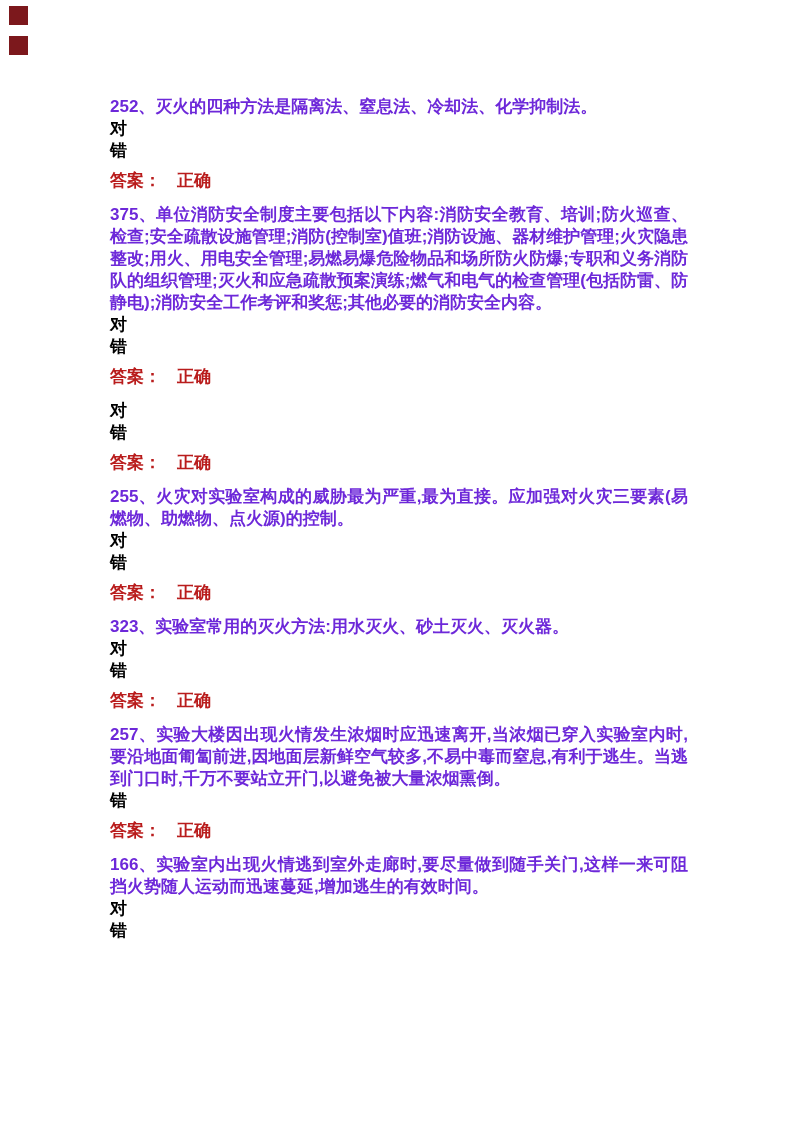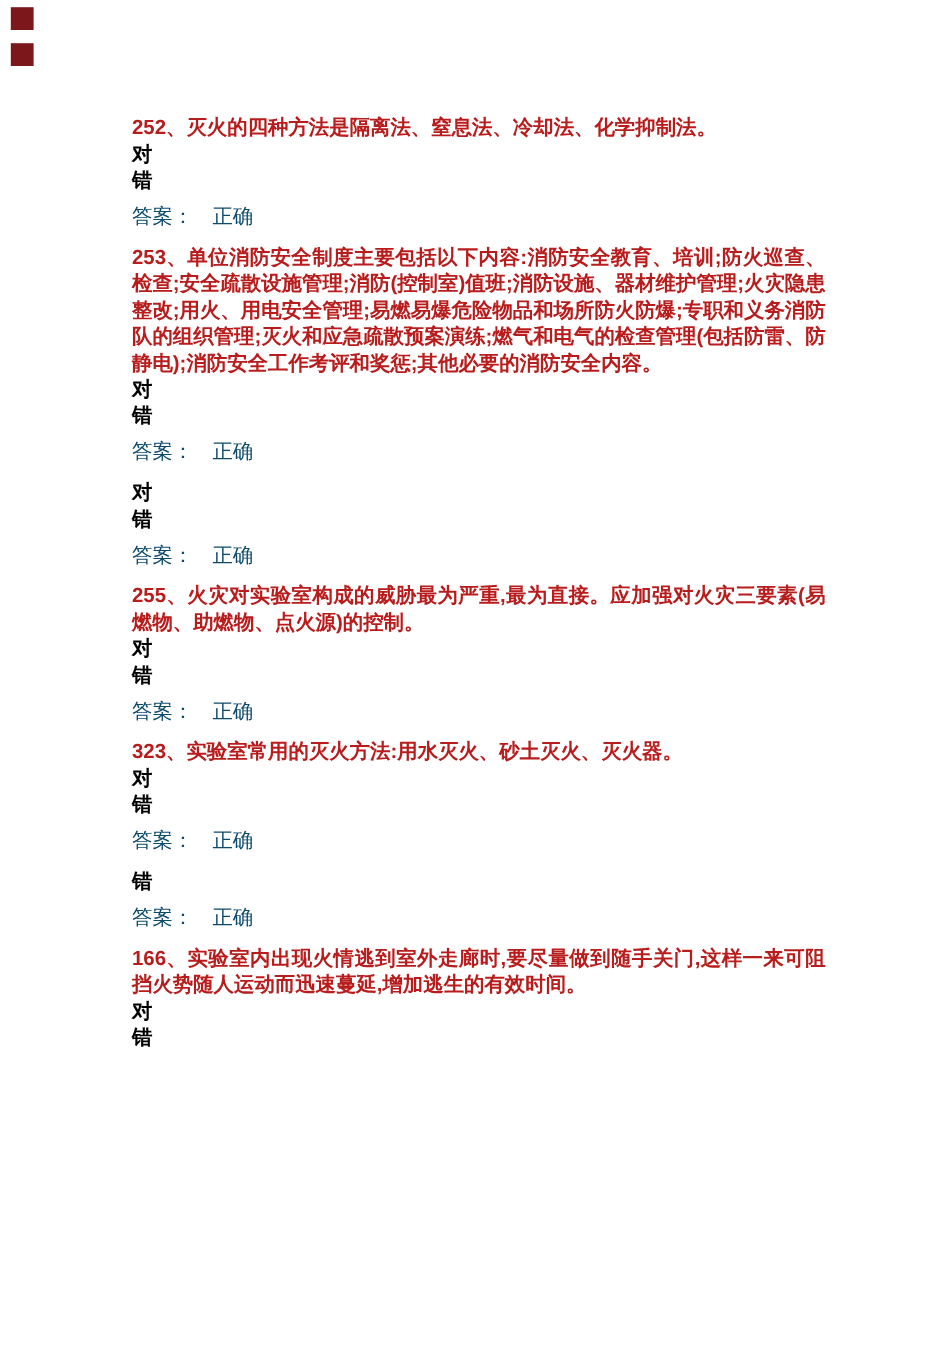--- a/index.html
+++ b/index.html
@@ -29,38 +29,38 @@
     padding: 96px 105px 0 110px; 
   }
   .qtext {
     margin: 0;
     font-family: "Liberation Sans", "DejaVu Sans", sans-serif;
     font-weight: bold;
     font-size: 17px;
     line-height: 22px;
     text-align: justify;
     text-justify: inter-ideograph;
-    color: #b91c1c;
+    color: #6d28d9;
   }
   .opt {
     margin: 0;
     font-family: "Liberation Sans", "DejaVu Sans", sans-serif;
     font-weight: bold;
     font-size: 17px;
     line-height: 22px;
     color: #000000;
     cursor: pointer;
   }
   .ans {
     margin: 8px 0 12px 0;
     font-family: "Liberation Serif", "DejaVu Serif", serif;
-    font-weight: normal;
+    font-weight: bold;
     font-size: 17px;
     line-height: 22px;
-    color: #0c4a6e;
+    color: #b91c1c;
   }
   .ans-value {
     margin-left: 16px;
   }
 </style>
 </head>
 <body>
 
 <div class="placeholder-square first" style="background: rgb(124, 24, 28);"></div>
 <div class="placeholder-square second" style="background: rgb(124, 24, 28);"></div>
@@ -68,21 +68,21 @@
 <div class="content">
 
   <section class="q">
     <p class="qtext">252、灭火的四种方法是隔离法、窒息法、冷却法、化学抑制法。</p>
     <p class="opt">对</p>
     <p class="opt">错</p>
     <p class="ans"><span class="ans-label">答案：</span><span class="ans-value">正确</span></p>
   </section>
 
   <section class="q">
-    <p class="qtext">253、单位消防安全制度主要包括以下内容:消防安全教育、培训;防火巡查、检查;安全疏散设施管理;消防(控制室)值班;消防设施、器材维护管理;火灾隐患整改;用火、用电安全管理;易燃易爆危险物品和场所防火防爆;专职和义务消防队的组织管理;灭火和应急疏散预案演练;燃气和电气的检查管理(包括防雷、防静电);消防安全工作考评和奖惩;其他必要的消防安全内容。</p>
+    <p class="qtext">375、单位消防安全制度主要包括以下内容:消防安全教育、培训;防火巡查、检查;安全疏散设施管理;消防(控制室)值班;消防设施、器材维护管理;火灾隐患整改;用火、用电安全管理;易燃易爆危险物品和场所防火防爆;专职和义务消防队的组织管理;灭火和应急疏散预案演练;燃气和电气的检查管理(包括防雷、防静电);消防安全工作考评和奖惩;其他必要的消防安全内容。</p>
     <p class="opt">对</p>
     <p class="opt">错</p>
     <p class="ans"><span class="ans-label">答案：</span><span class="ans-value">正确</span></p>
   </section>
 
   <section class="q">
     <p class="opt">对</p>
     <p class="opt">错</p>
     <p class="ans"><span class="ans-label">答案：</span><span class="ans-value">正确</span></p>
   </section>
@@ -95,20 +95,21 @@
   </section>
 
   <section class="q">
     <p class="qtext">323、实验室常用的灭火方法:用水灭火、砂土灭火、灭火器。</p>
     <p class="opt">对</p>
     <p class="opt">错</p>
     <p class="ans"><span class="ans-label">答案：</span><span class="ans-value">正确</span></p>
   </section>
 
   <section class="q">
+    <p class="qtext">257、实验大楼因出现火情发生浓烟时应迅速离开,当浓烟已穿入实验室内时,要沿地面匍匐前进,因地面层新鲜空气较多,不易中毒而窒息,有利于逃生。当逃到门口时,千万不要站立开门,以避免被大量浓烟熏倒。</p>
     <p class="opt"></p>
     <p class="opt">错</p>
     <p class="ans"><span class="ans-label">答案：</span><span class="ans-value">正确</span></p>
   </section>
 
   <section class="q">
     <p class="qtext">166、实验室内出现火情逃到室外走廊时,要尽量做到随手关门,这样一来可阻挡火势随人运动而迅速蔓延,增加逃生的有效时间。</p>
     <p class="opt">对</p>
     <p class="opt">错</p>
   </section>

